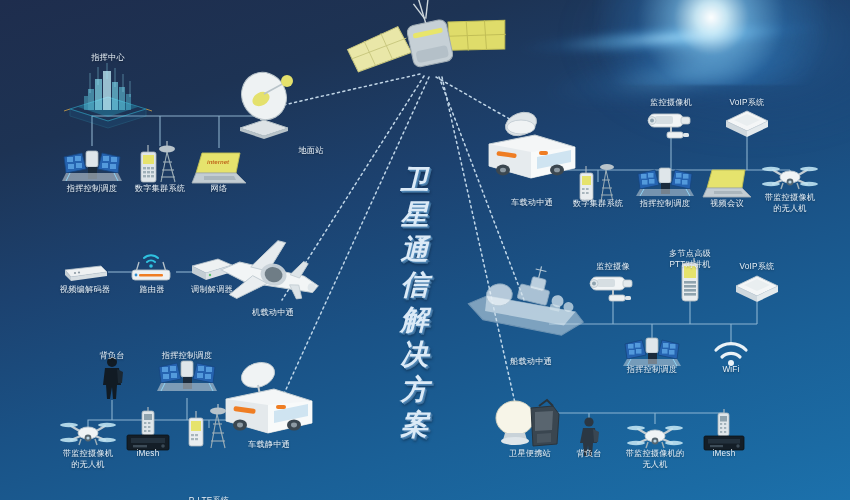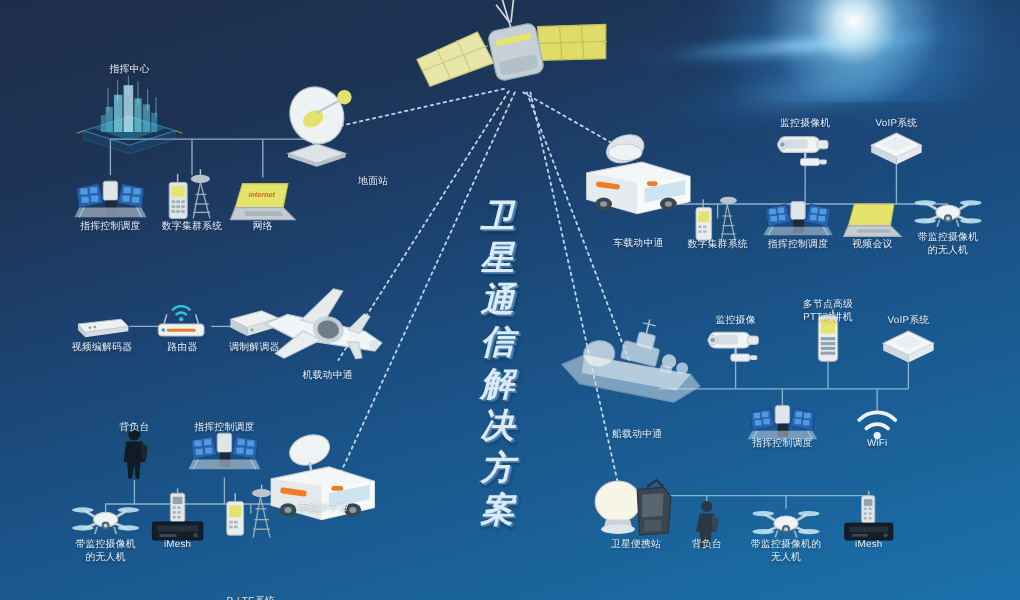--- a/index.html
+++ b/index.html
@@ -434,21 +434,21 @@
       <polygon points="52,44 52,72 96,62 96,40" fill="#f8fafa"></polygon>
       <polygon points="58,50 92,43 92,55 58,62" fill="#cfe4f1"></polygon>
       <rect x="18" y="45" width="22" height="5" rx="2" fill="#ef7d23" transform="rotate(8 18 45)"></rect>
       <rect x="60" y="44" width="10" height="4" rx="2" fill="#ef7d23"></rect>
       <ellipse cx="24" cy="64" rx="7" ry="5.6" fill="#3b4750"></ellipse>
       <ellipse cx="78" cy="64" rx="7" ry="5.6" fill="#3b4750"></ellipse>
       <ellipse cx="24" cy="64" rx="3" ry="2.4" fill="#8d9aa3"></ellipse>
       <ellipse cx="78" cy="64" rx="3" ry="2.4" fill="#8d9aa3"></ellipse>
     </svg>
   </div>
-  <div class="lbl" style="left:269px;top:418px;font-style:italic;">车载静中通</div>
+  <div class="lbl" style="left:269px;top:440px;">车载静中通</div>
 
   <div class="node" style="left:532px;top:148px;">
     <svg width="102" height="76" viewBox="0 0 102 76">
       <ellipse cx="40" cy="14" rx="16" ry="11" transform="rotate(-20 40 14)" fill="#dfe5e8" stroke="#bcc6cc" stroke-width=".9"></ellipse>
       <ellipse cx="40" cy="17" rx="14" ry="7" fill="#f0f3f4" stroke="#c2ccd2" stroke-width=".9"></ellipse>
       <polygon points="8,34 54,25 94,37 94,58 50,68 8,56" fill="#f4f6f7" stroke="#c6d0d5" stroke-width="1"></polygon>
       <polygon points="8,34 8,56 50,68 50,42" fill="#e6ebee"></polygon>
       <polygon points="50,42 50,68 94,58 94,37" fill="#f8fafa"></polygon>
       <polygon points="56,47 90,40 90,52 56,59" fill="#cfe4f1"></polygon>
       <rect x="16" y="41" width="20" height="4.5" rx="2" fill="#ef7d23" transform="rotate(8 16 41)"></rect>

